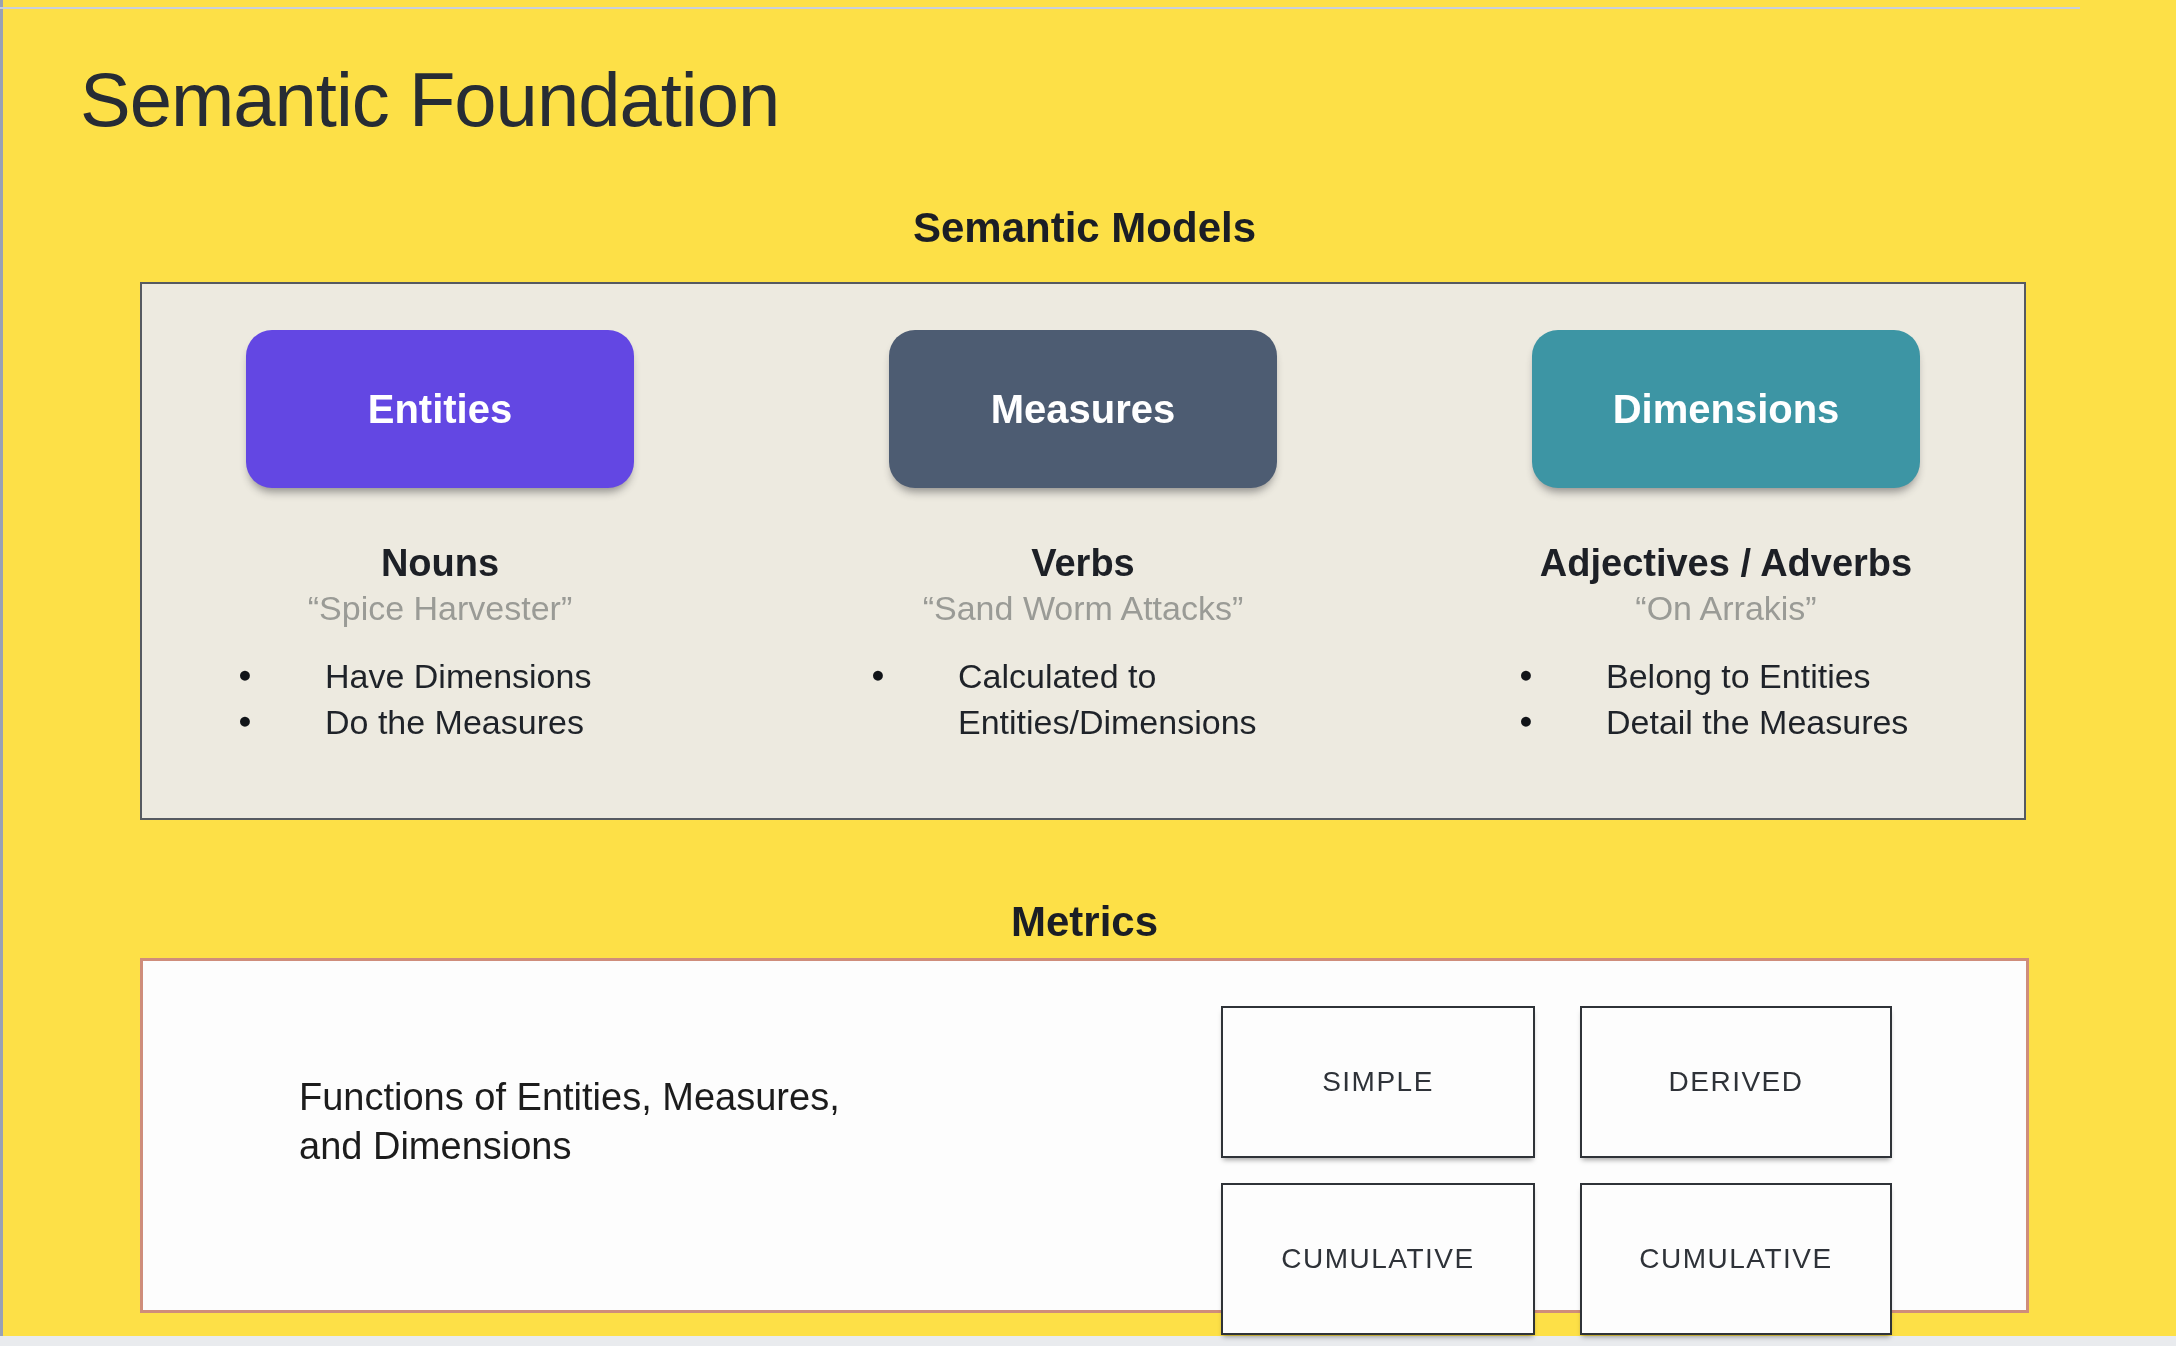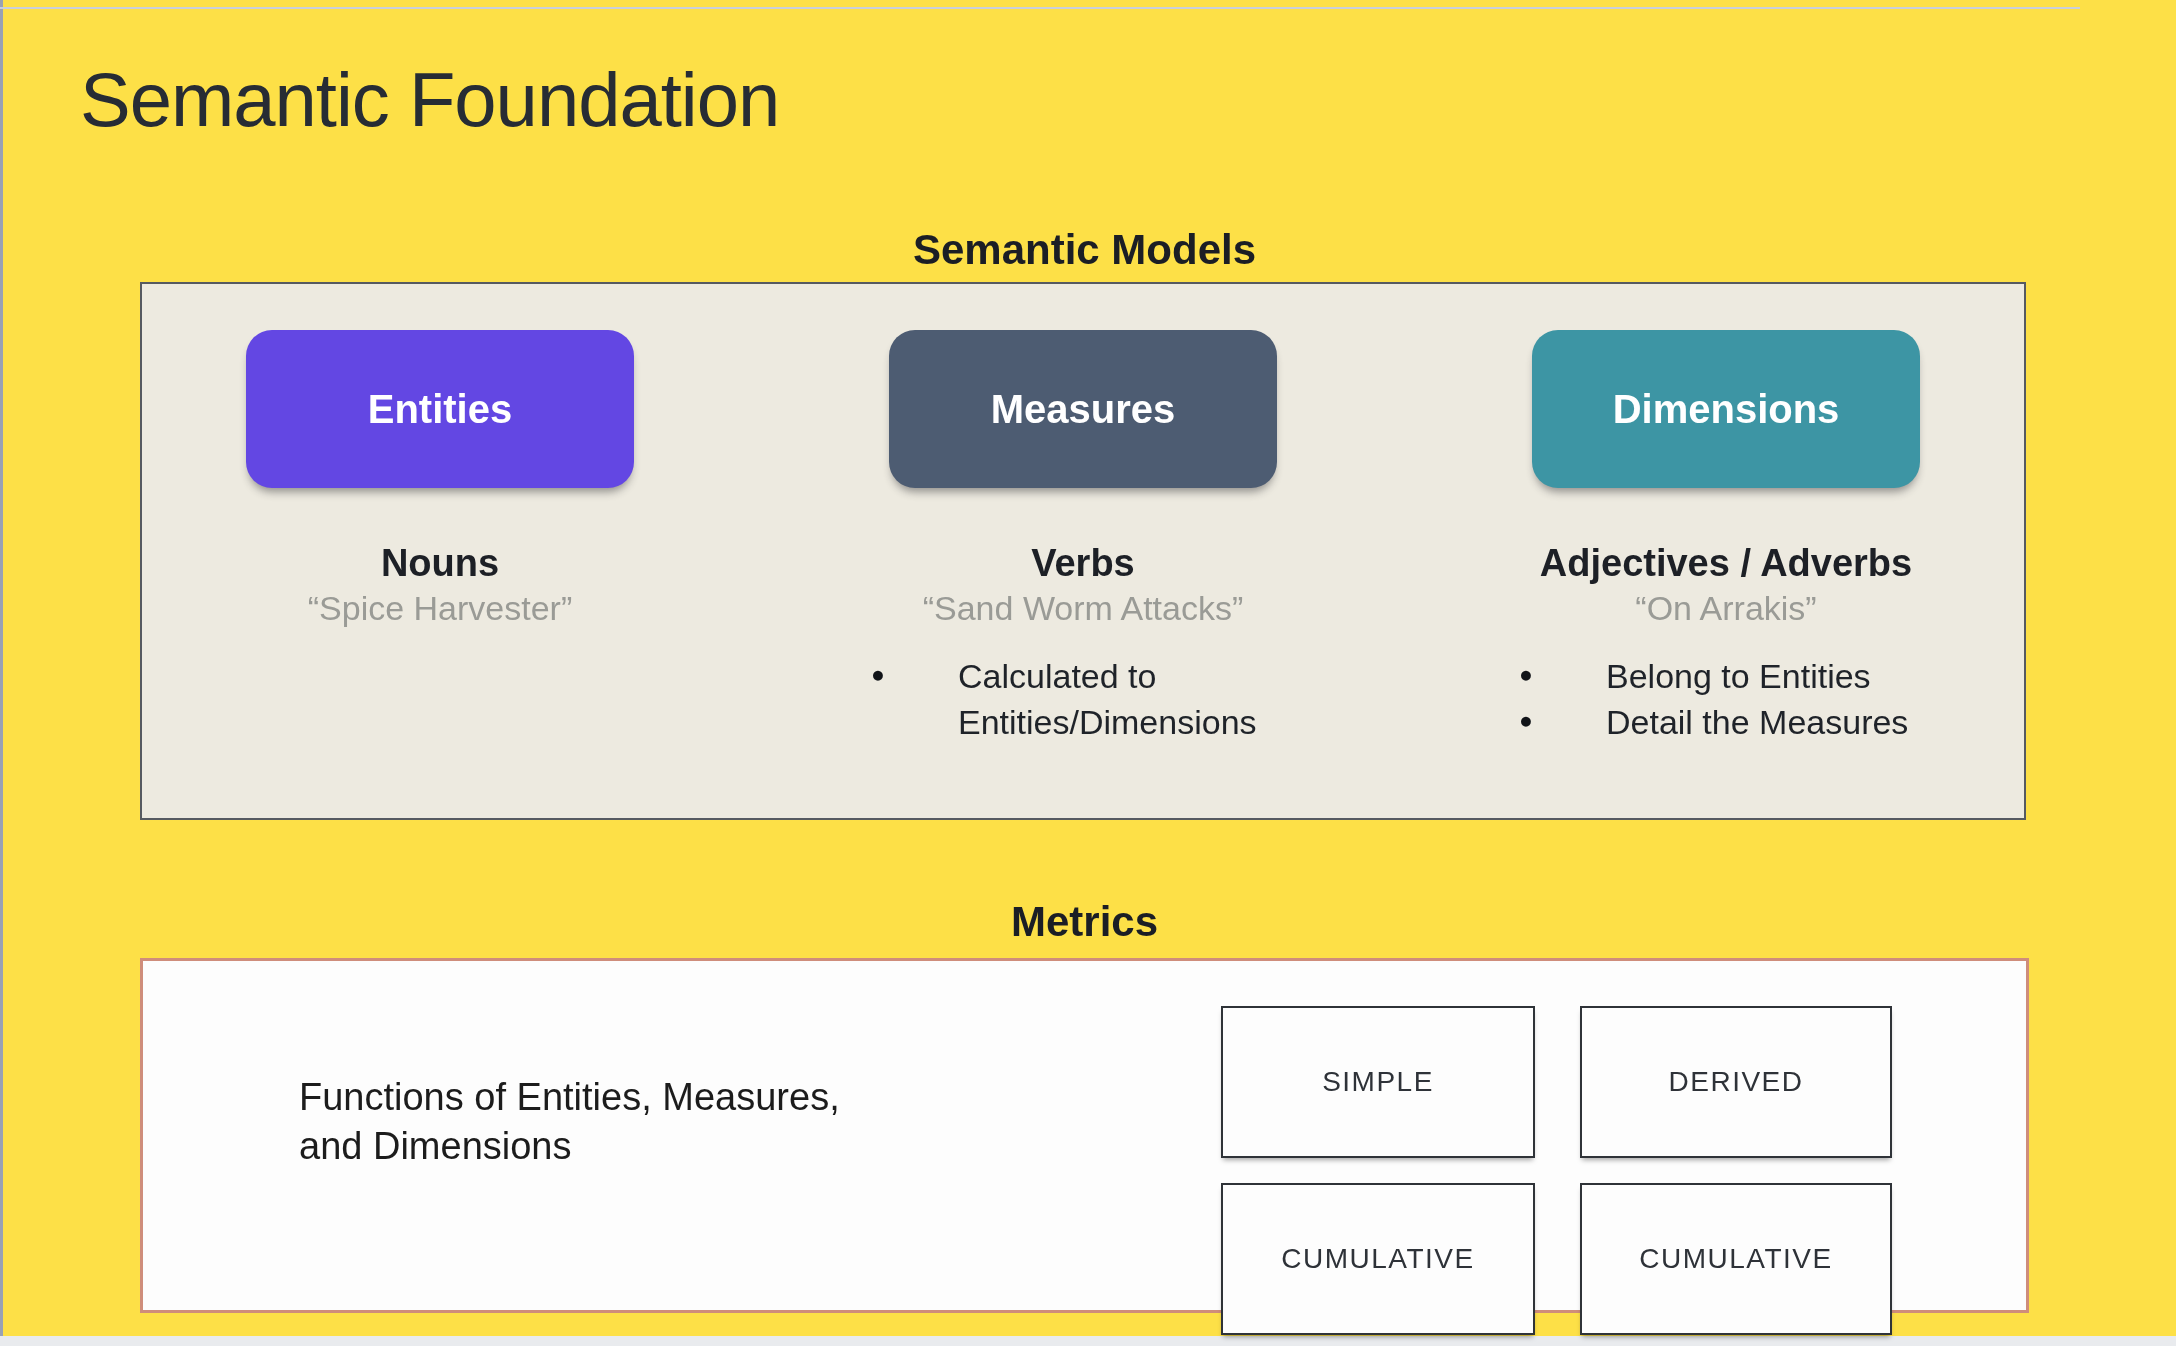--- a/index.html
+++ b/index.html
@@ -20,21 +20,21 @@
     font-size:76px;font-weight:400;color:#272c34;
     letter-spacing:-1px;line-height:1.1;margin:0;
   }
 
   .section-heading{
     position:absolute;left:140px;width:1889px;
     text-align:center;margin:0;
     font-size:42px;font-weight:700;color:#1b1e25;
     line-height:1.15;
   }
-  .models-heading{top:226px;}
+  .models-heading{top:204px;}
   .metrics-heading{top:898px;}
 
   .models-box{
     position:absolute;left:140px;top:282px;
     width:1886px;height:538px;box-sizing:border-box;
     background:#edeae0;border:2px solid #565a61;
     display:flex;justify-content:space-between;
     padding:46px 58px 0 58px;
   }
   .model-col{width:480px;display:flex;flex-direction:column;align-items:center;}
@@ -107,20 +107,24 @@
   <h1 class="slide-title">Semantic Foundation</h1>
 
   <h2 class="section-heading models-heading">Semantic Models</h2>
 
   <div class="models-box">
 
     <div class="model-col">
       <div class="pill pill-entities">Entities</div>
       <div class="col-subtitle">Nouns</div>
       <div class="col-quote">“Spice Harvester”</div>
+      <ul class="bullets bullets-entities">
+        <li>Have Dimensions</li>
+        <li>Do the Measures</li>
+      </ul>
     </div>
 
     <div class="model-col">
       <div class="pill pill-measures">Measures</div>
       <div class="col-subtitle">Verbs</div>
       <div class="col-quote">“Sand Worm Attacks”</div>
       <ul class="bullets bullets-measures">
         <li>Calculated to Entities/Dimensions</li>
       </ul>
     </div>

